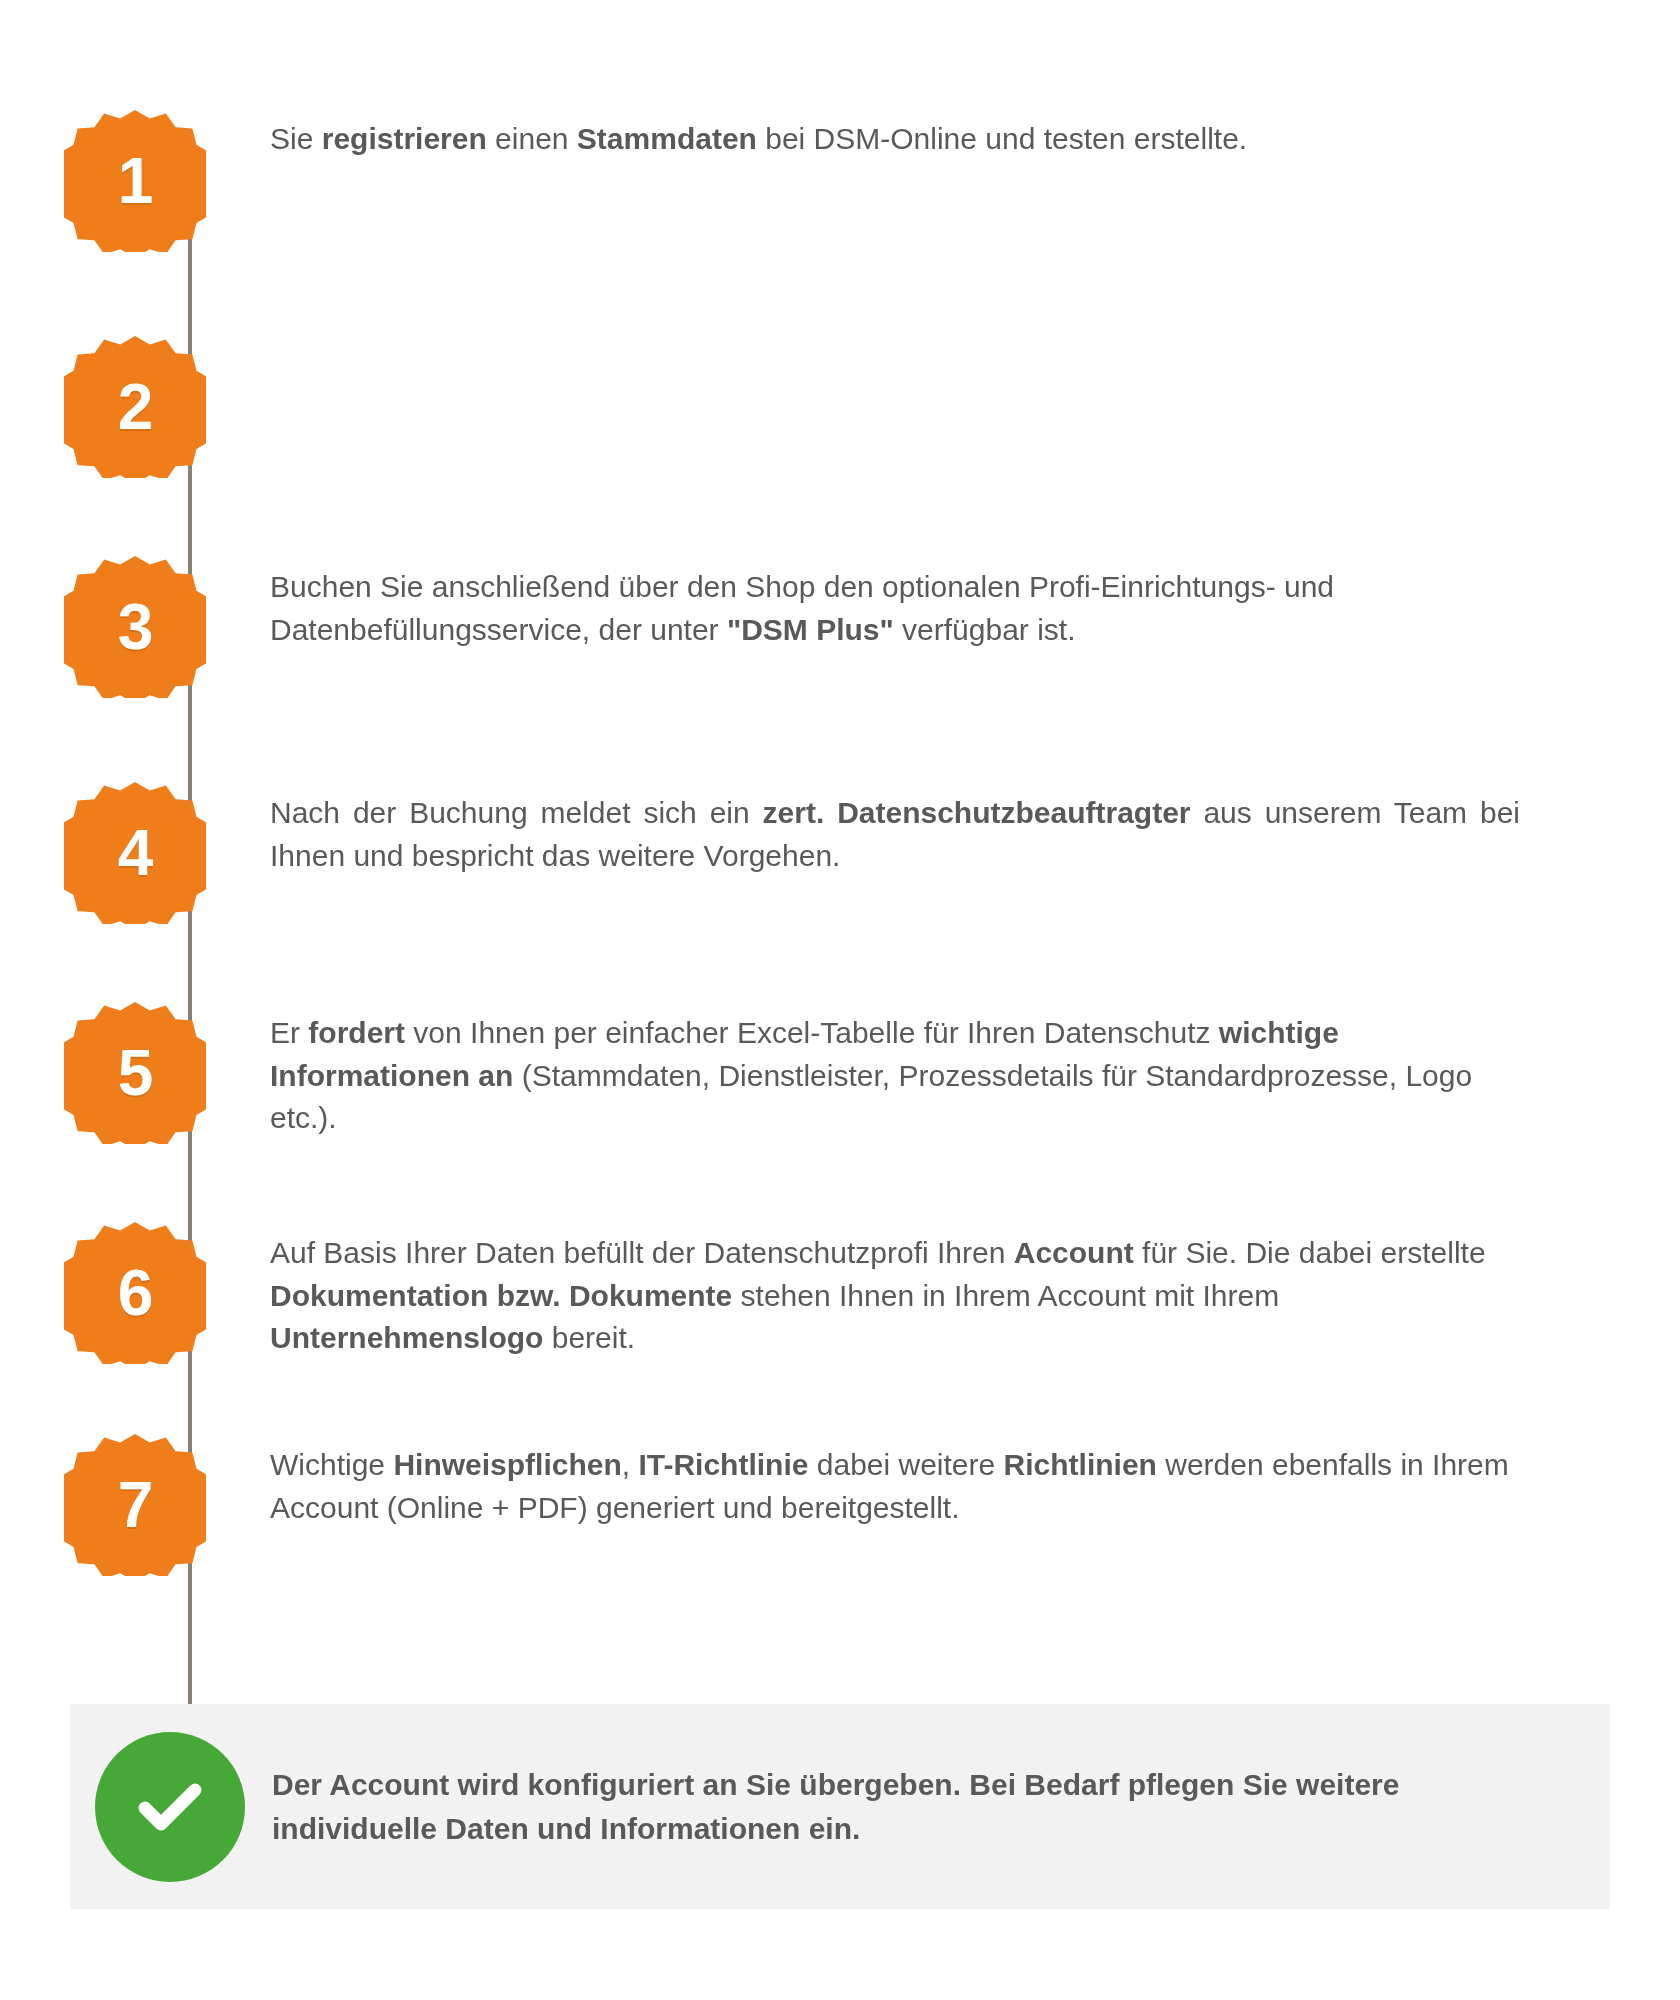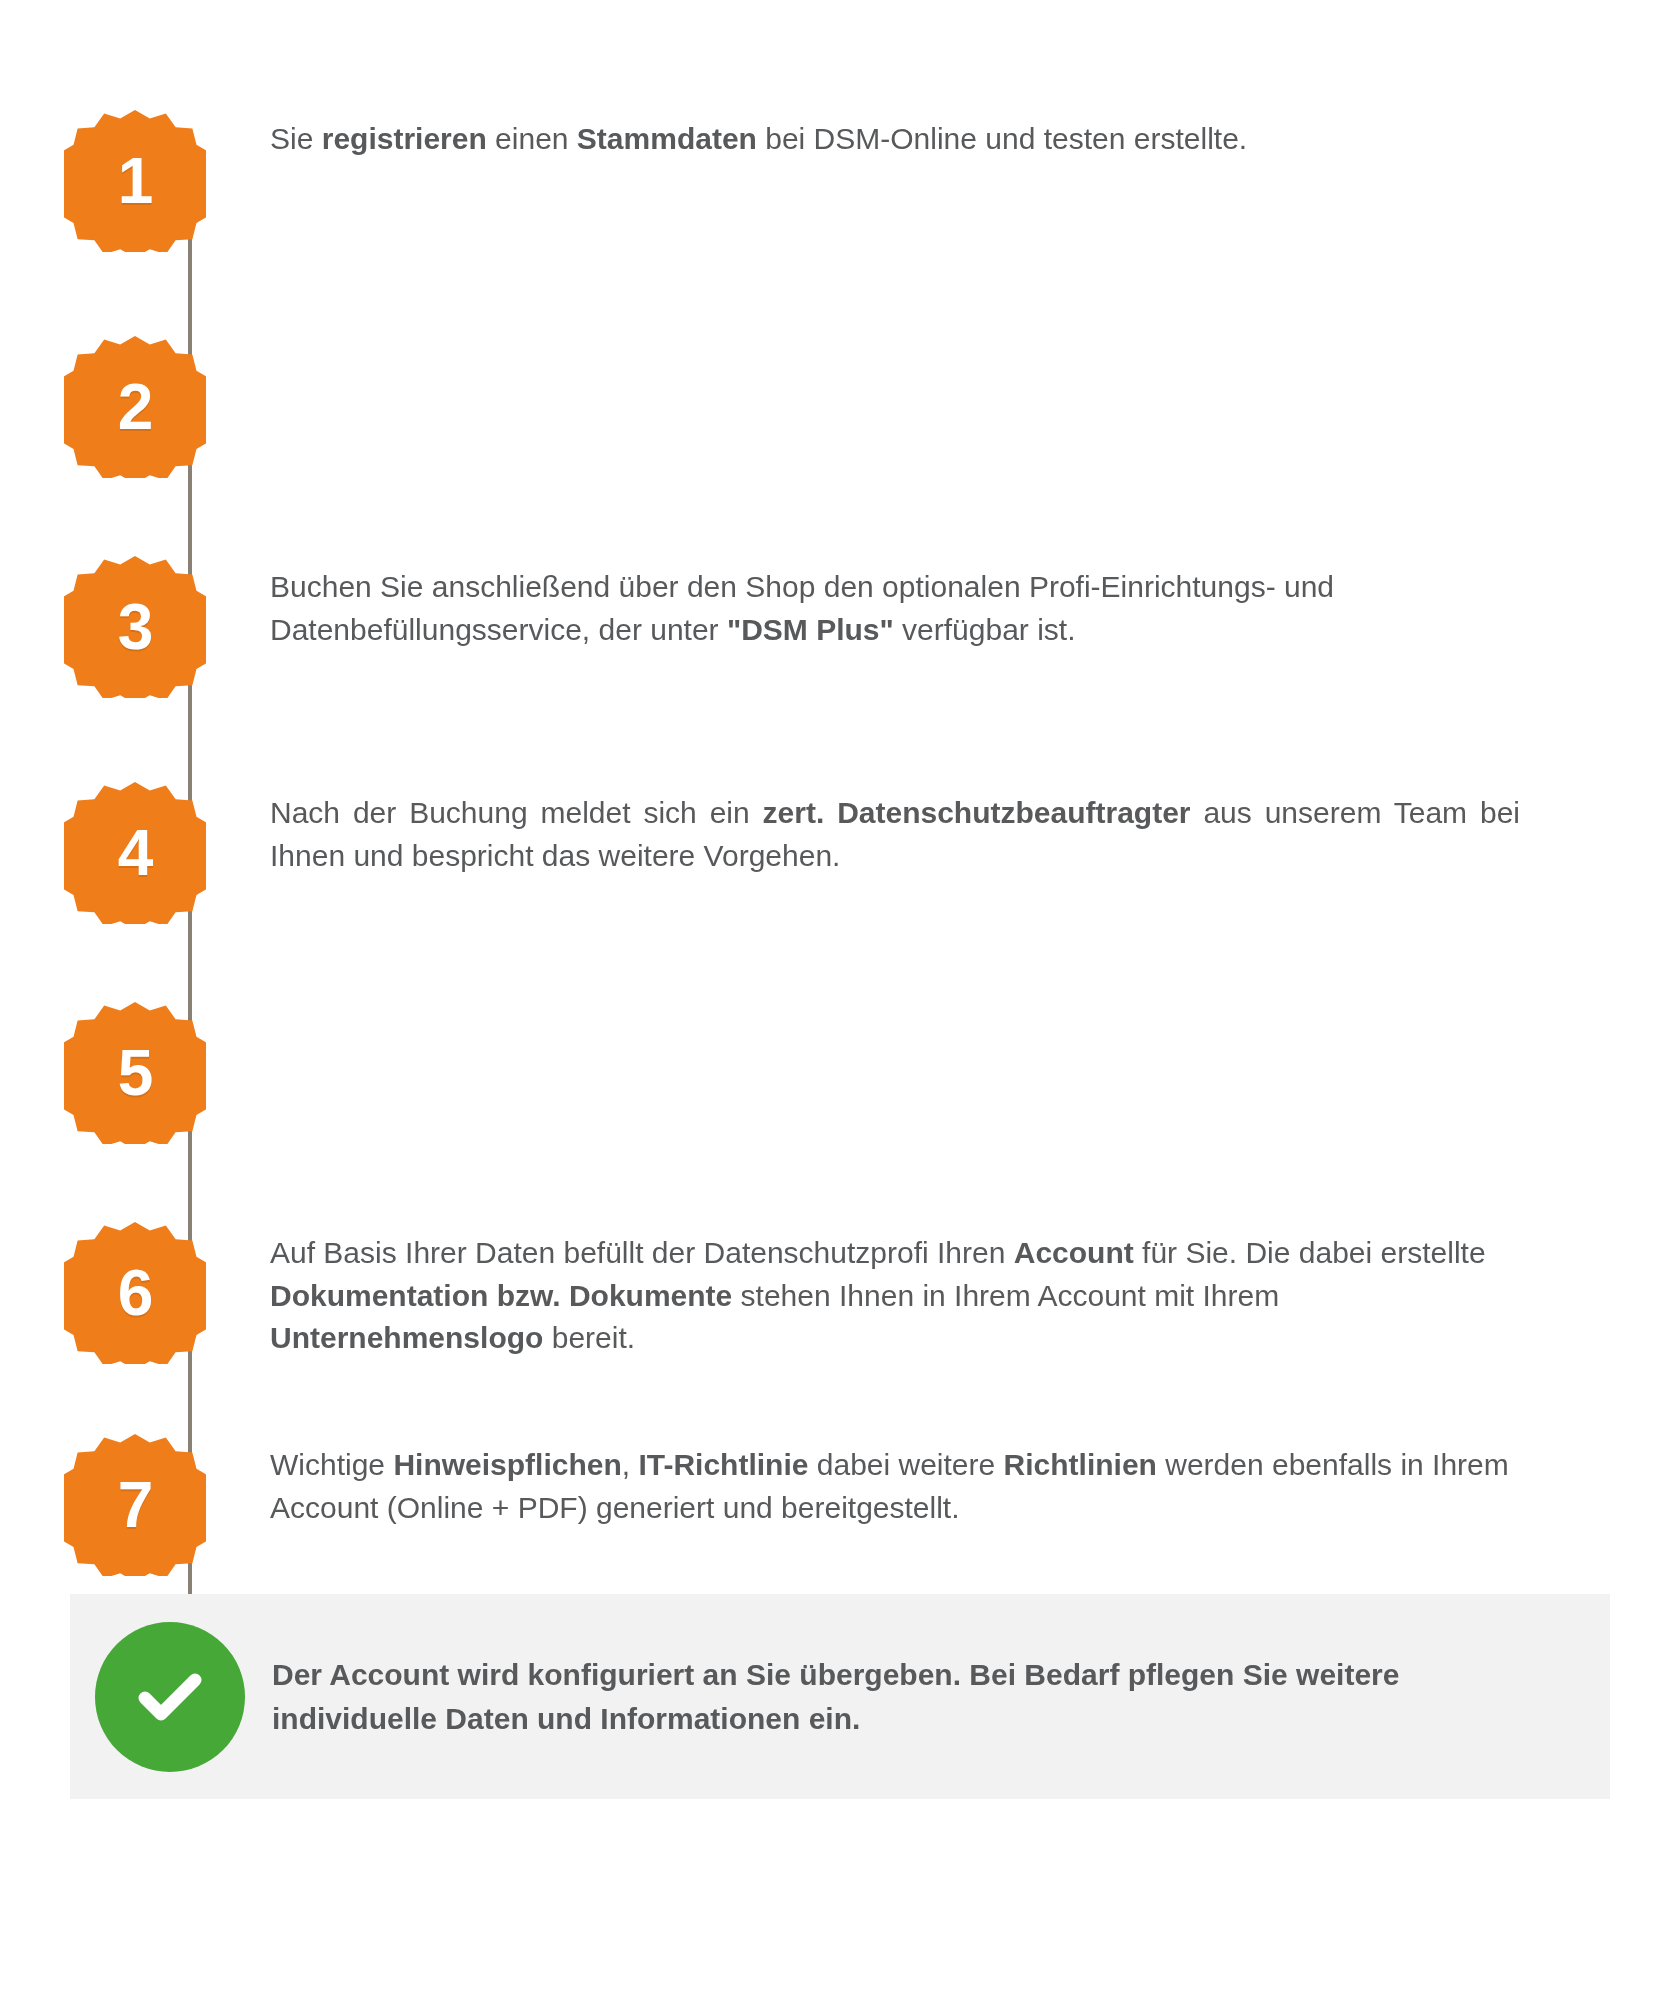--- a/index.html
+++ b/index.html
@@ -115,21 +115,21 @@
   .step-5 { margin-top: 78px; }
   .step-6 { margin-top: 78px; }
   .step-7 { margin-top: 70px; }
 
   .step-4 .text { text-align: justify; text-align-last: left; }
 
   
   .final {
     position: absolute;
     left: 70px;
-    top: 1594px;
+    top: 1704px;
     width: 1540px;
     height: 205px;
     background: #f2f2f2;
     z-index: 2;
   }
   .final-inner {
     position: relative;
     height: 100%;
     display: flex;
     align-items: center;
@@ -204,20 +204,21 @@
         </div>
         <div class="text"><span>Nach der Buchung meldet sich ein </span><b>zert. Datenschutzbeauftragter</b><span> aus unserem Team bei Ihnen und bespricht das weitere Vorgehen.</span></div>
       </div>
       <div class="step step-5">
         <div class="badge-wrap">
           <div class="badge">
             <div class="burst"></div>
             <span class="num">5</span>
           </div>
         </div>
+        <div class="text"><span>Er </span><b>fordert</b><span> von Ihnen per einfacher Excel-Tabelle für Ihren Datenschutz </span><b>wichtige Informationen an</b><span> (Stammdaten, Dienstleister, Prozessdetails für Standardprozesse, Logo etc.).</span></div>
       </div>
       <div class="step step-6">
         <div class="badge-wrap">
           <div class="badge">
             <div class="burst"></div>
             <span class="num">6</span>
           </div>
         </div>
         <div class="text"><span>Auf Basis Ihrer Daten befüllt der Datenschutzprofi Ihren </span><b>Account</b><span> für Sie. Die dabei erstellte </span><b>Dokumentation bzw. Dokumente</b><span> stehen Ihnen in Ihrem Account mit Ihrem </span><b>Unternehmenslogo</b><span> bereit.</span></div>
       </div>

